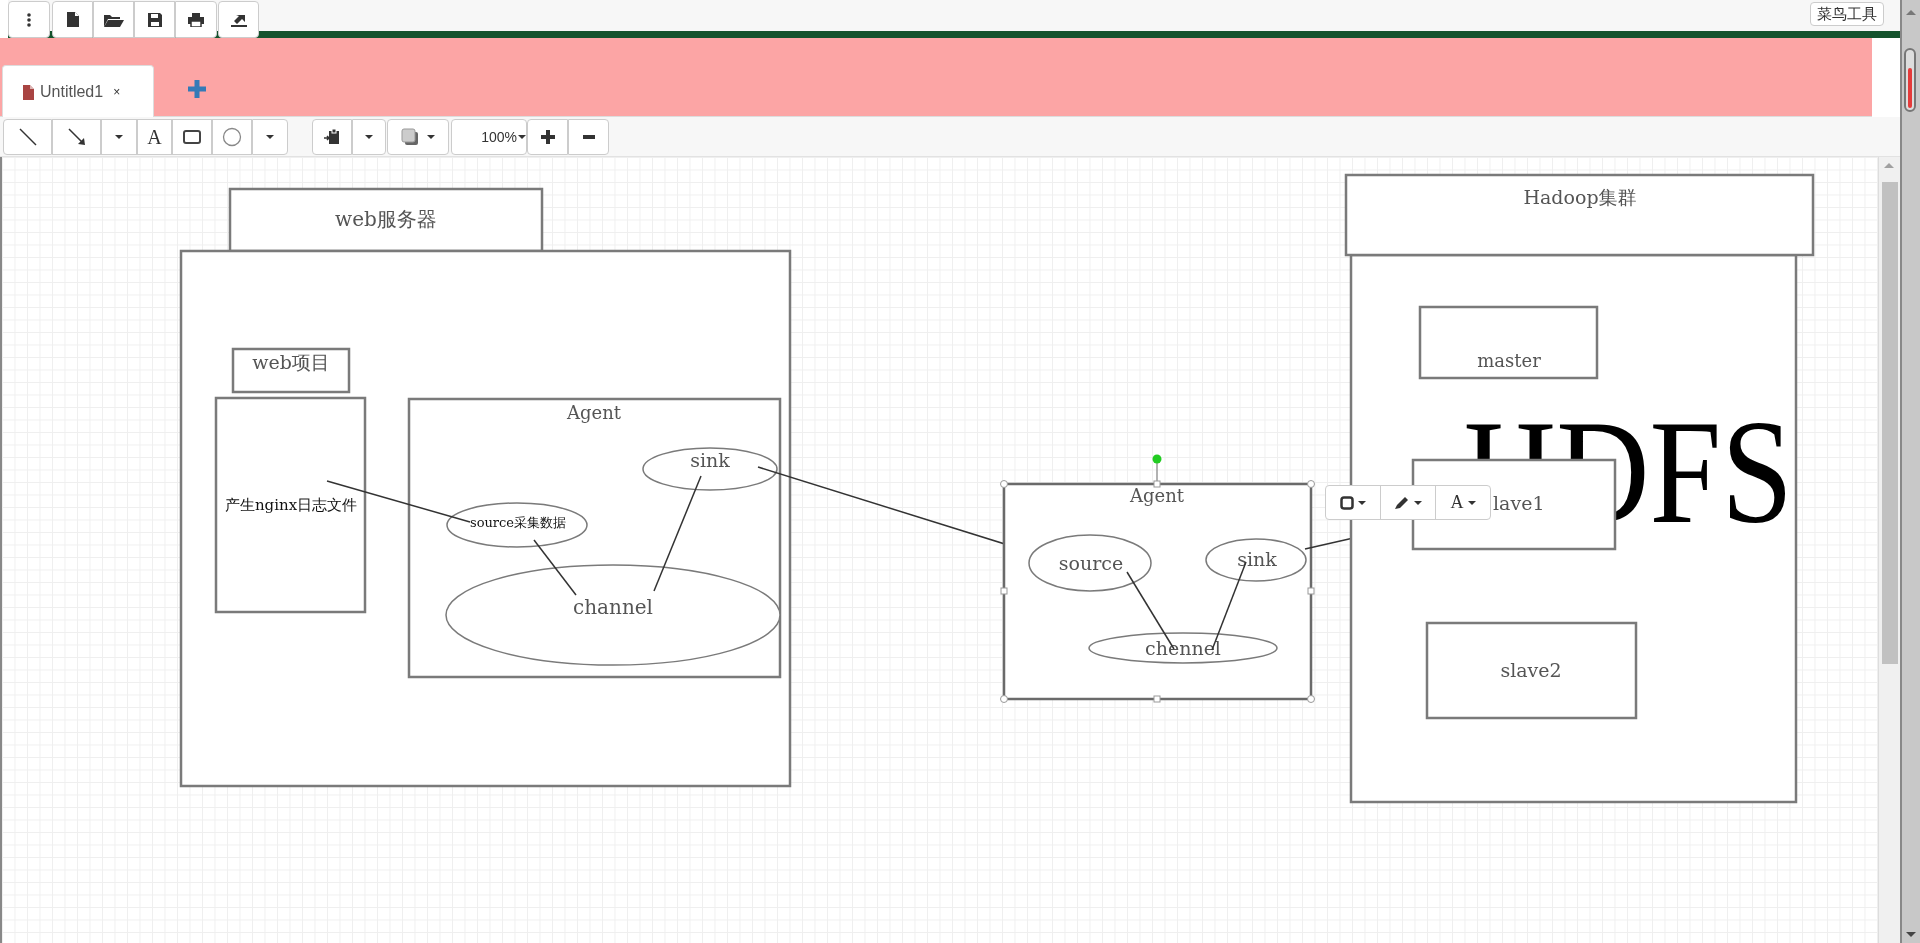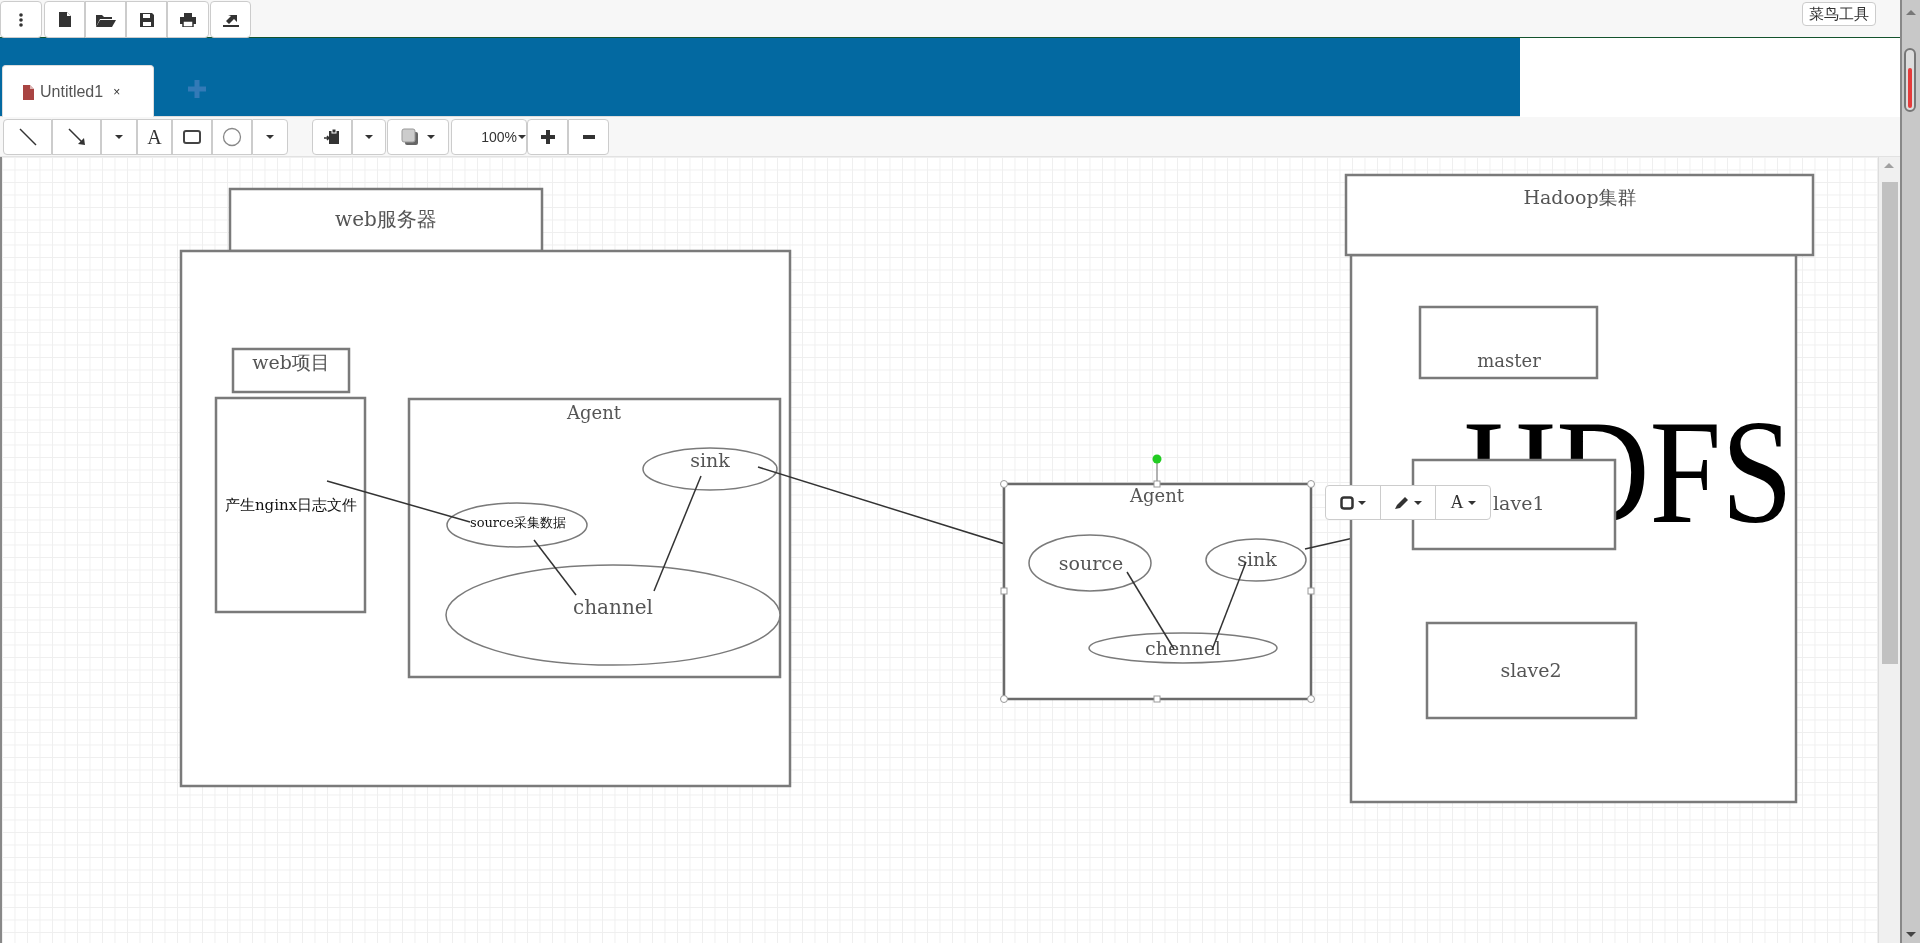--- a/index.html
+++ b/index.html
@@ -1,21 +1,21 @@
 <!DOCTYPE html>
 <html><head>
 <meta charset="utf-8">
 <style>
   * { box-sizing: border-box; margin: 0; padding: 0; }
   html, body { width: 1920px; height: 943px; overflow: hidden; background: #fff; font-family: "Liberation Sans", "DejaVu Sans", sans-serif; }
-  .topbar { position: absolute; left: 0; top: 0; width: 1900px; height: 38px; background: #f7f7f7; border-bottom: 1px solid #14532d; }
+  .topbar { position: absolute; left: 8px; top: 0; width: 1900px; height: 38px; background: #f7f7f7; border-bottom: 7px solid #14532d; }
   .btn { position: absolute; display: flex; align-items: center; justify-content: center; background: #fff; border: 1px solid #ccc; color: #333; cursor: pointer; }
   .tb-top { top: 1px; height: 37px; }
   .brand-btn { position: absolute; right: 24px; top: 2px; height: 24px; padding: 0 6px; border: 1px solid #ccc; border-radius: 4px; background: #fff; font-size: 15px; color: #333; display: flex; align-items: center; font-family: "DejaVu Sans", sans-serif; }
-  .tabarea { position: absolute; left: 0; top: 38px; width: 1520px; height: 79px; background: #0369a1; border-bottom: 1px solid #ddd; }
+  .tabarea { position: absolute; left: 0; top: 38px; width: 1872px; height: 79px; background: #fca5a5; border-bottom: 1px solid #ddd; }
   .tab { position: absolute; left: 2px; top: 27px; width: 152px; height: 53px; border: 1px solid #ddd; border-bottom: none; border-radius: 4px 4px 0 0; background: #fff; display: flex; align-items: center; padding-left: 20px; gap: 6px; font-size: 16px; color: #555; }
   .tab .close { font-size: 12px; color: #333; margin-left: 4px; }
   .addtab { position: absolute; left: 184px; top: 38px; width: 26px; height: 26px; color: #337ab7; font-size: 28px; font-weight: bold; display: flex; align-items: center; justify-content: center; }
   .toolbar2 { position: absolute; left: 0; top: 117px; width: 1900px; height: 40px; background: #f7f7f7; border-bottom: 1px solid #e2e2e2; }
   .tb2 { top: 2px; height: 36px; }
   .canvas { position: absolute; left: 0; top: 157px; width: 1878px; height: 786px; background-color: #fff;
     background-image: linear-gradient(#efefef 1px, transparent 1px), linear-gradient(90deg, #efefef 1px, transparent 1px);
     background-size: 12.5px 12.5px; overflow: hidden; border-left: 2px solid #888; }
   .vscroll-inner { position: absolute; left: 1878px; top: 157px; width: 22px; height: 786px; background: #f0f0f0; border-left: 1px solid #ddd; }
   .vscroll-inner .thumb { position: absolute; left: 3px; top: 25px; width: 16px; height: 482px; background: #c1c1c1; }

